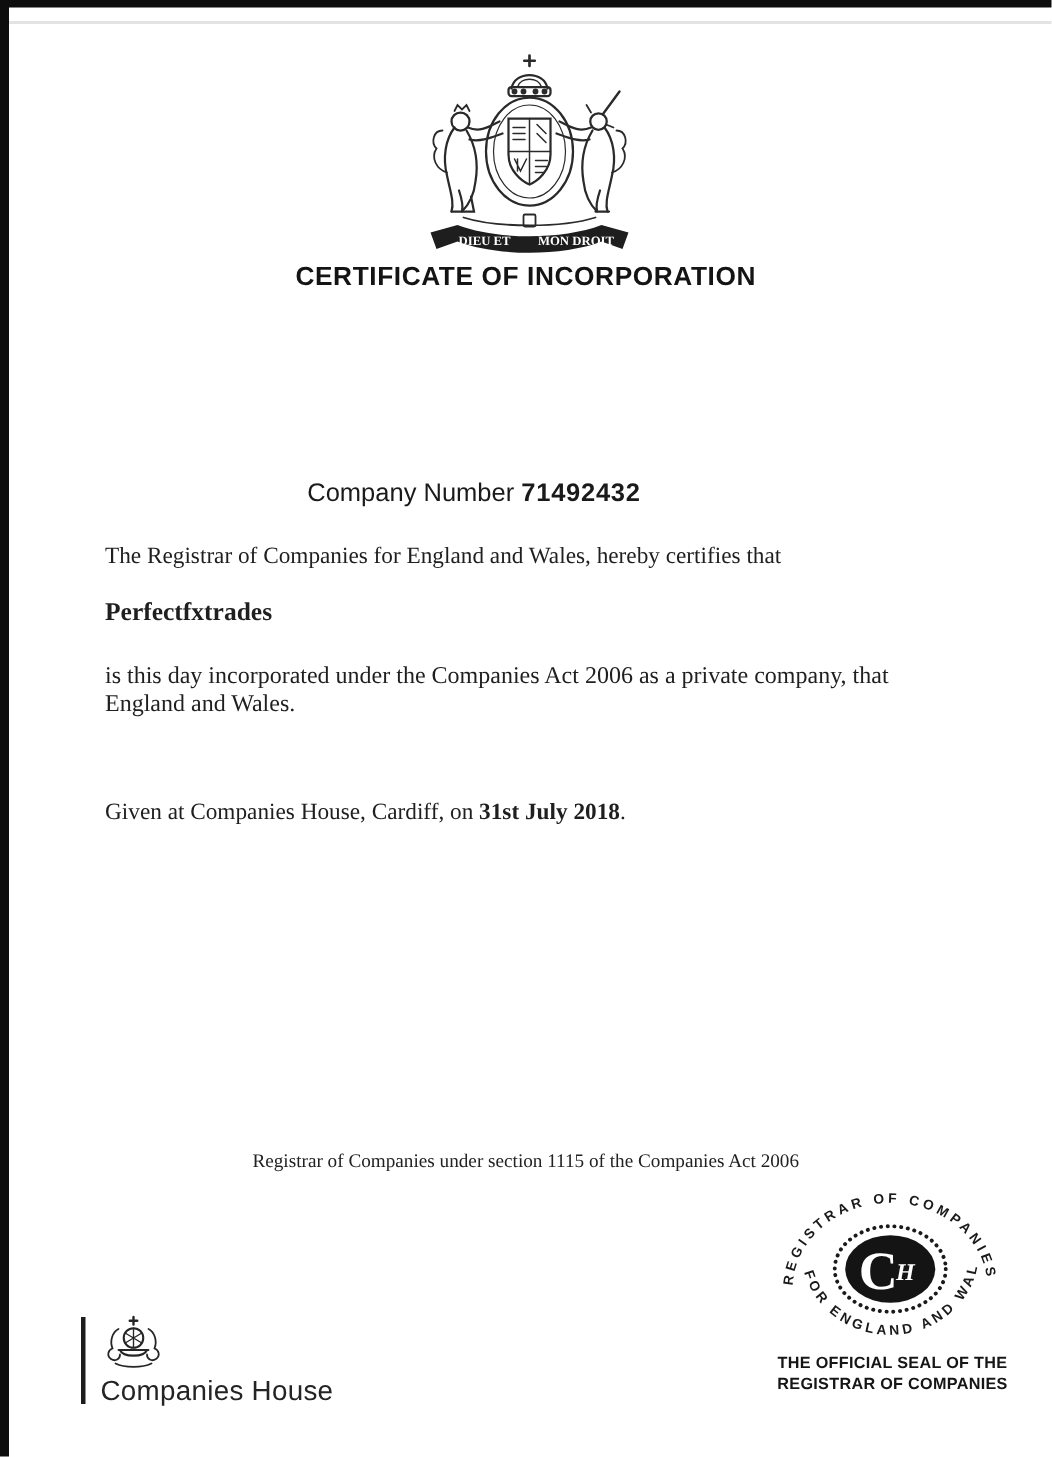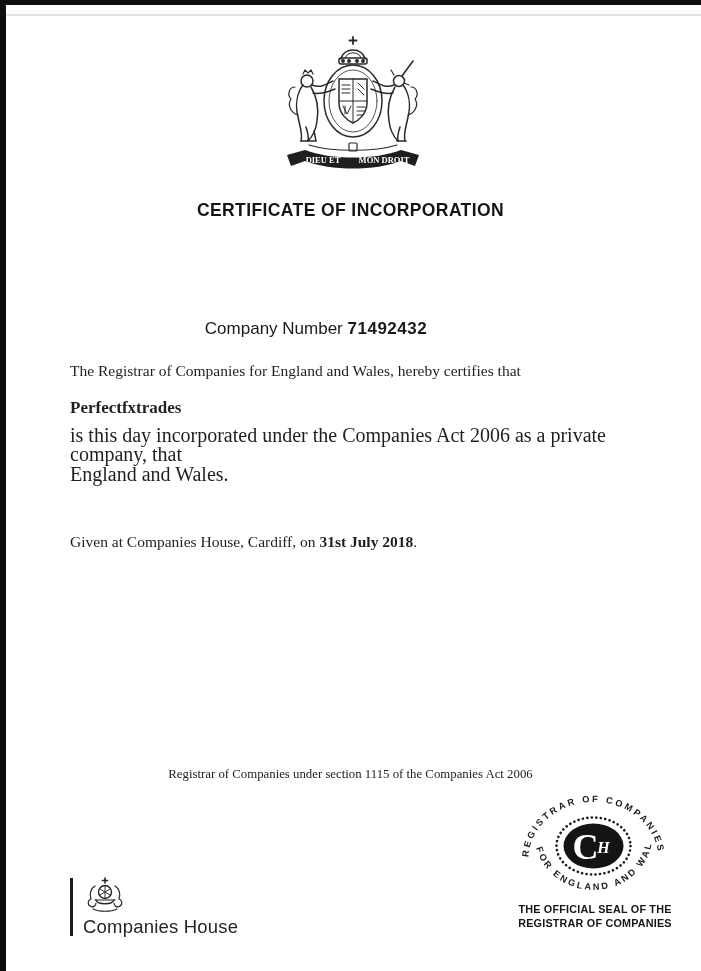--- a/index.html
+++ b/index.html
@@ -11,52 +11,52 @@
     color:#1f1f1f;
     overflow:hidden;
   }
   .edge-top { position:absolute; left:0; top:0; width:701px; height:5px; background:#0d0d0d; }
   .edge-left { position:absolute; left:0; top:0; width:6px; height:971px; background:#0d0d0d; }
   .scan-line { position:absolute; left:6px; top:14px; width:695px; height:2px; background:#e3e3e3; }
 
   .coat-of-arms { position:absolute; left:273px; top:31px; width:160px; height:147px; }
 
   .title-block {
-    position:absolute; left:0; top:198px; width:701px;
+    position:absolute; left:0; top:172px; width:701px;
     text-align:center;
     font-family:"Liberation Sans", sans-serif;
     font-weight:bold; font-size:17.5px; line-height:24.5px;
     letter-spacing:0.4px; color:#141414;
   }
 
   .company-number-line {
     position:absolute; left:0; top:319px; width:632px; text-align:center;
     font-family:"Liberation Sans", sans-serif; font-size:17px; color:#1a1a1a;
   }
   .company-number-line .num { font-weight:bold; letter-spacing:0.5px; }
 
   .certify-line { position:absolute; left:70px; top:362px; font-size:15.5px; }
   .company-name { position:absolute; left:70px; top:398px; font-size:17px; font-weight:bold; }
-  .body-par { position:absolute; left:70px; top:426px; width:575px; font-size:20px; line-height:19.3px; }
+  .body-par { position:absolute; left:70px; top:441px; width:575px; font-size:16px; line-height:19.3px; }
   .issue-line { position:absolute; left:70px; top:533px; font-size:15.5px; }
   .issue-line .date { font-weight:bold; }
 
   .footer-note {
     position:absolute; left:0; top:764px; width:701px; text-align:center;
     font-size:12.8px; line-height:20.5px; color:#222;
   }
 
   .seal { position:absolute; left:522px; top:793px; width:146px; height:112px; }
   .seal-caption {
     position:absolute; left:505px; top:903px; width:180px; text-align:center;
     font-family:"Liberation Sans", sans-serif; font-weight:bold;
     font-size:10.8px; line-height:13.5px; letter-spacing:0.2px; color:#161616;
   }
 
-  .ch-logo { position:absolute; left:70px; top:876px; width:220px; height:64px; }
+  .ch-logo { position:absolute; left:54px; top:876px; width:220px; height:64px; }
   .ch-bar { position:absolute; left:0; top:2px; width:3px; height:58px; background:#1c1c1c; }
   .ch-crest { position:absolute; left:13px; top:0; width:44px; height:38px; }
   .ch-wordmark {
     position:absolute; left:13px; top:40px;
     font-family:"Liberation Sans", sans-serif; font-size:18.5px;
     letter-spacing:0.2px; color:#242424; white-space:nowrap;
   }
 
   svg text { user-select:none; }
 </style>

